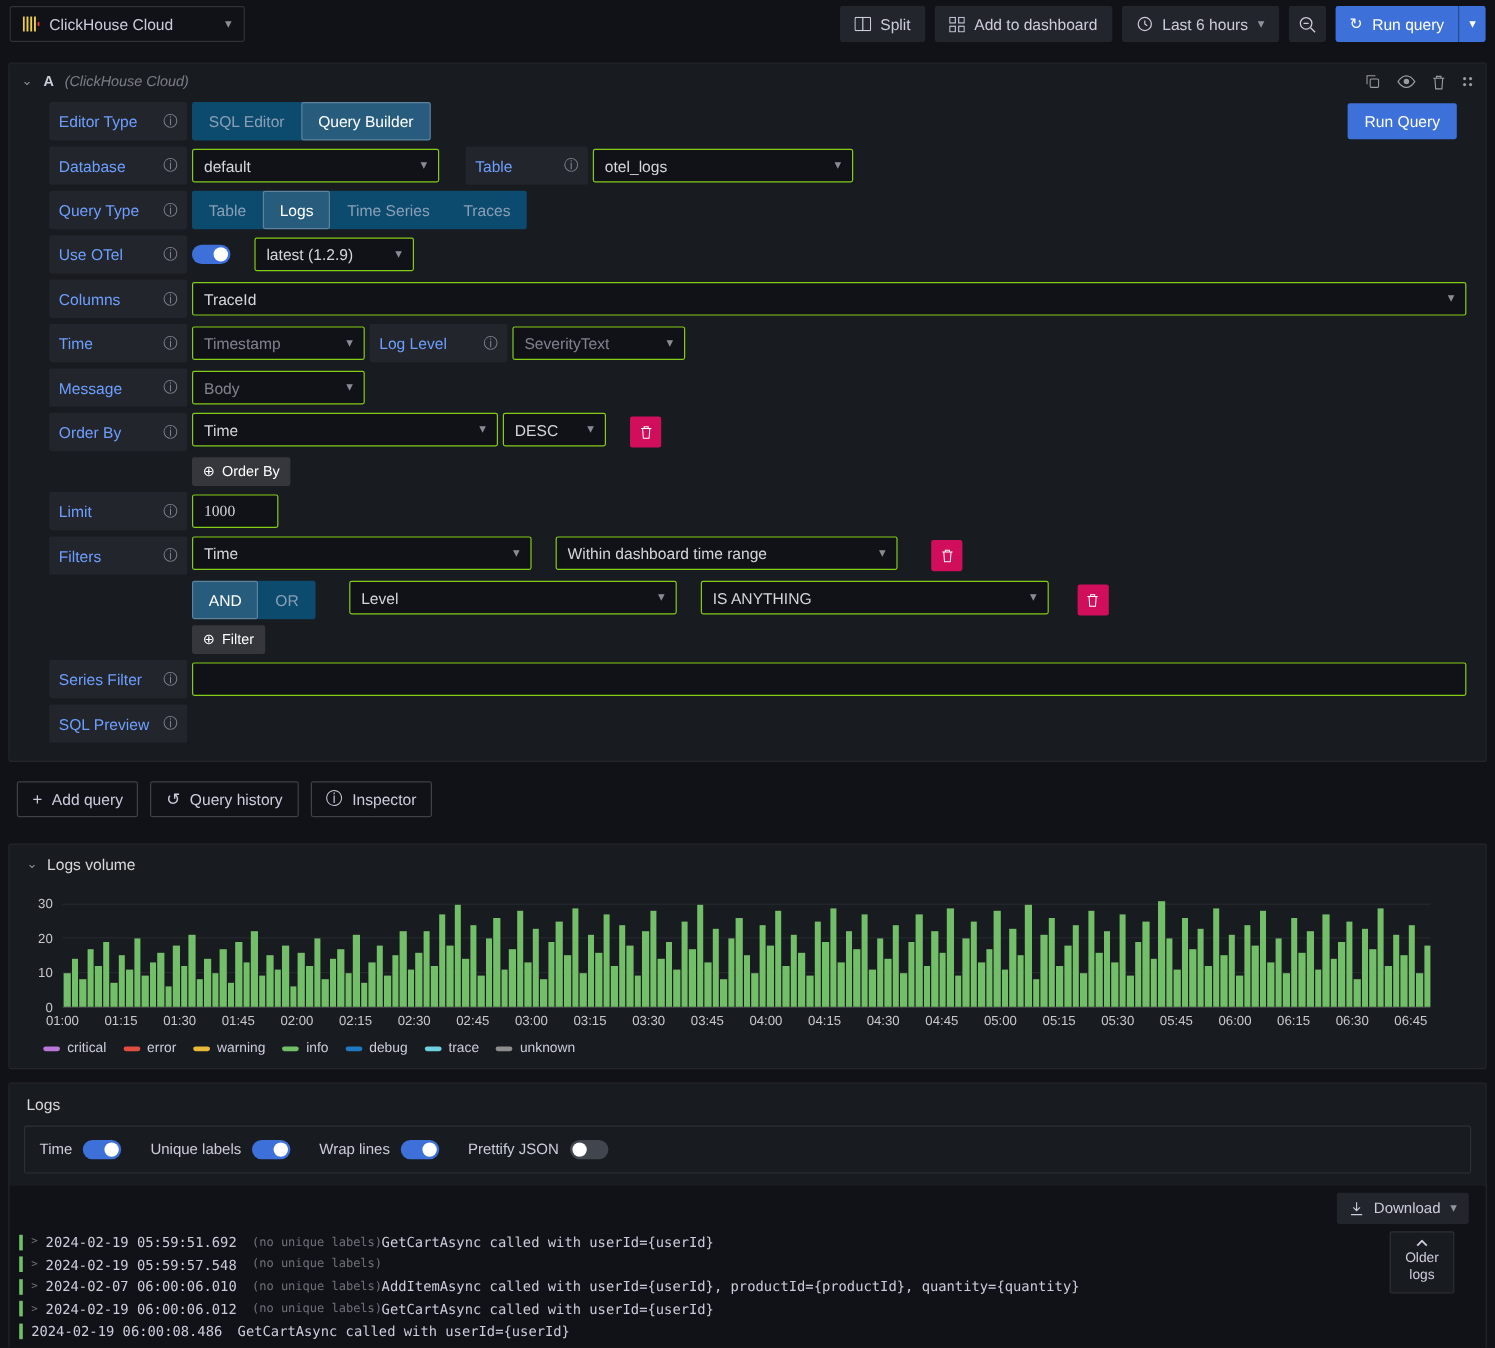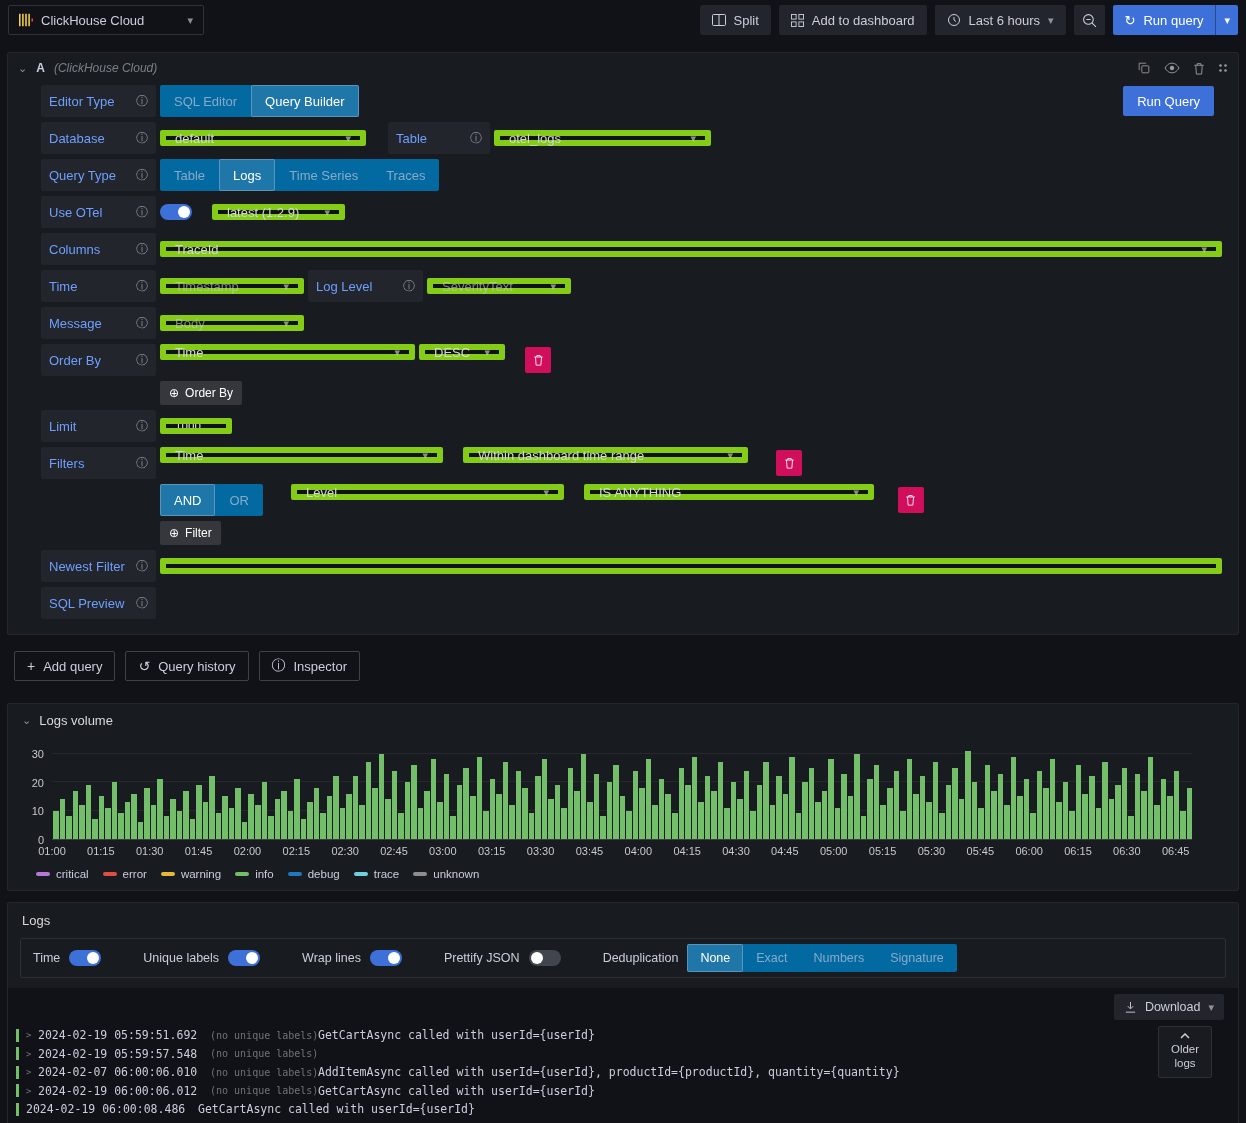--- a/index.html
+++ b/index.html
@@ -30,33 +30,33 @@
   .panel-header-icons{margin-left:auto;display:flex;gap:13px;align-items:center;color:#9b9da5}
   .panel-header-icons span{cursor:pointer;display:flex}
 
   
   .qb{padding:2px 16px 2px 33px}
   .row{display:flex;align-items:flex-start;margin-bottom:5px;gap:4px}
   .row-c{align-items:center}
   .inline-label{display:flex;align-items:center;justify-content:space-between;background:#22252b;color:#6e9fff;width:115px;min-height:32px;padding:0 8px;border-radius:2px;font-size:13px;flex:none}
   .w102{width:102px}
   .info-icon{color:rgba(204,204,220,.6);font-size:12px;cursor:pointer}
-  .select,.text-input{display:flex;align-items:center;background:#111217;border:6px solid #84cc16;border-radius:2px;height:16px;padding:0 9px;flex:none}
+  .select,.text-input{display:flex;align-items:center;background:#111217;border:1px solid #84cc16;border-radius:2px;height:28px;padding:0 9px;flex:none}
   .select{cursor:pointer}
   .select .chevron{margin-left:auto;padding-left:8px}
   .select-value{color:#d5d6db;white-space:nowrap;overflow:hidden}
   .dim .select-value{color:rgba(204,204,220,.6)}
   input.text-input{color:#d5d6db;font-size:13px;font-family:Liberation Serif, serif;outline:none}
   .flex1{flex:1 1 auto}
   .w206{width:206px}.w217{width:217px}.w133{width:133px}.w144{width:144px}
   .w255{width:255px}.w86{width:86px}.w72{width:72px}
   .w283{width:283px}.w285{width:285px}.w273{width:273px}.w290{width:290px}
   .ml16{margin-left:16px}.ml18{margin-left:18px}.ml20{margin-left:20px}.ml24{margin-left:24px}
   .indent{margin-left:119px}
-  .radio-group{display:flex;background:#0369a1;border-radius:2px;height:32px;align-items:stretch}
+  .radio-group{display:flex;background:#0c4a6e;border-radius:2px;height:32px;align-items:stretch}
   .radio-opt{display:flex;align-items:center;padding:0 13px;color:rgba(204,204,220,.65);font-size:13px;border-radius:2px;border:1px solid transparent;cursor:pointer;white-space:nowrap}
   .radio-opt.selected{background:rgba(204,204,220,.14);color:#fff;border-color:rgba(204,204,220,.35)}
   .btn-primary{display:flex;align-items:center;justify-content:center;background:#3d71d9;color:#fff;border:none;border-radius:2px;height:30px;padding:0 14px;font-size:13px;font-family:inherit;cursor:pointer}
   .run-query-inline{margin-left:auto;margin-right:8px}
   .trash-btn{width:26px;height:26px;margin-top:3px;background:#d10e5c;border:none;border-radius:2px;display:flex;align-items:center;justify-content:center;color:#fff;cursor:pointer;flex:none}
   .switch{width:32px;height:16px;border-radius:9px;background:#41454d;position:relative;display:inline-block;cursor:pointer;flex:none}
   .switch .knob{position:absolute;top:2px;left:2px;width:12px;height:12px;border-radius:50%;background:#fff;transition:left .1s}
   .switch.on{background:#3d71d9}
   .switch.on .knob{left:18px}
   .add-btn{display:inline-flex;align-items:center;gap:6px;background:rgba(204,204,220,.16);color:#fff;border:none;border-radius:2px;height:24px;padding:0 9px;font-size:12px;font-family:inherit;cursor:pointer}
@@ -83,21 +83,21 @@
   .legend{display:flex;align-items:center;gap:14px;margin:8px 0 4px 28px;font-size:11.5px;color:#ccccdc}
   .legend-item{display:flex;align-items:center;gap:6px;cursor:pointer}
   .swatch{width:14px;height:4px;border-radius:2px;display:inline-block}
 
   
   .logs-panel{margin-top:11px;height:240px;overflow:hidden;position:relative}
   .logs-title{font-weight:500;font-size:13px;padding:10px 14px 8px;color:#d8d9da}
   .logs-controls{display:flex;align-items:center;gap:10px;margin:2px 12px 0;border:1px solid #2c3036;border-radius:2px;height:40px;padding:0 12px}
   .ctrl{display:flex;align-items:center;gap:9px}
   .ctrl-label{font-size:12.5px;color:#ccccdc;white-space:nowrap}
-  .gap-lg{margin-left:32px}
+  .gap-lg{margin-left:14px}
   .right{margin-left:auto}
   .radio-group.sm{height:28px}
   .radio-group.sm .radio-opt{padding:0 12px;font-size:12.5px}
   .logs-body{position:relative;background:#111217;margin-top:10px;height:170px}
   .download-row{display:flex;justify-content:flex-end;padding:6px 14px 4px}
   .download-btn{display:flex;align-items:center;gap:8px;background:#22252b;border:none;border-radius:2px;height:26px;padding:0 10px;color:#ccccdc;font-size:12.5px;font-family:inherit;cursor:pointer}
   .log-list{padding:2px 8px 0}
   .log-row{display:flex;align-items:center;height:18.5px;white-space:nowrap;font-size:11.5px;cursor:pointer}
   .level-bar{width:3px;height:13px;background:#73bf69;margin-right:7px;flex:none}
   .row-chevron{color:rgba(204,204,220,.5);font-size:9px;width:12px;flex:none;font-family:"DejaVu Sans Mono","Liberation Mono",monospace}
@@ -376,21 +376,21 @@
 
     <div class="row">
       <button class="add-btn indent">
         <span>⊕</span>
         <span>Filter</span>
       </button>
     </div>
 
     <div class="row row-c">
       <div class="inline-label">
-        <span>Newest Filter</span>
+        <span>Series Filter</span>
         <span class="info-icon">ⓘ</span>
       </div>
       <input class="text-input flex1" value="" style="">
     </div>
 
     <div class="row">
       <div class="inline-label">
         <span>SQL Preview</span>
         <span class="info-icon">ⓘ</span>
       </div>
@@ -689,29 +689,20 @@
       <span class="switch on">
           <span class="knob"></span>
         </span>
     </div>
     <div class="ctrl gap-lg">
       <span class="ctrl-label">Prettify JSON</span>
       <span class="switch">
           <span class="knob"></span>
         </span>
     </div>
-    <div class="ctrl gap-lg">
-      <span class="ctrl-label">Deduplication</span>
-      <div class="radio-group sm">
-          <span class="radio-opt selected">None</span>
-          <span class="radio-opt">Exact</span>
-          <span class="radio-opt">Numbers</span>
-          <span class="radio-opt">Signature</span>
-        </div>
-    </div>
   </div>
 
   <div class="logs-body">
     <div class="download-row">
       <button class="download-btn">
         <svg width="13" height="13" viewBox="0 0 14 14" stroke="currentColor" fill="none">
             <path d="M7 1v7M4 5.5L7 8.5 10 5.5"></path>
             <path d="M2 12h10"></path>
           </svg>
         <span>Download</span>

